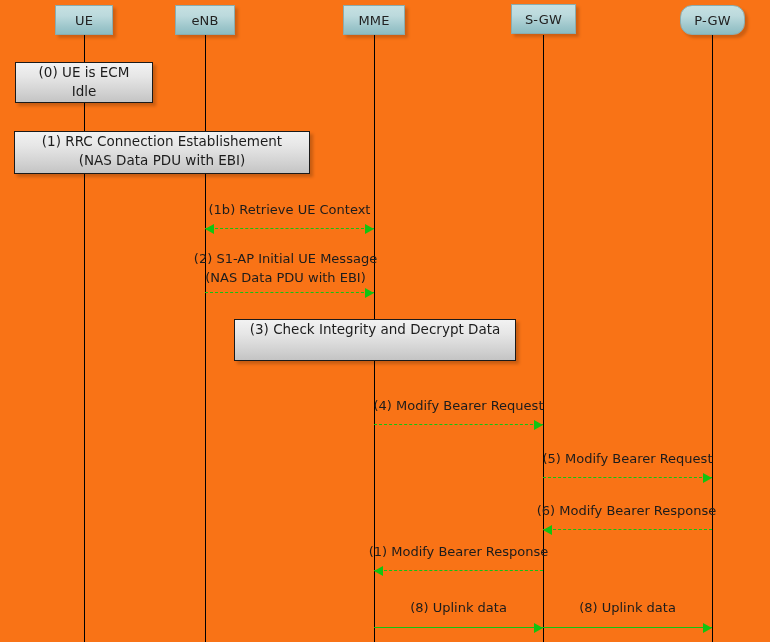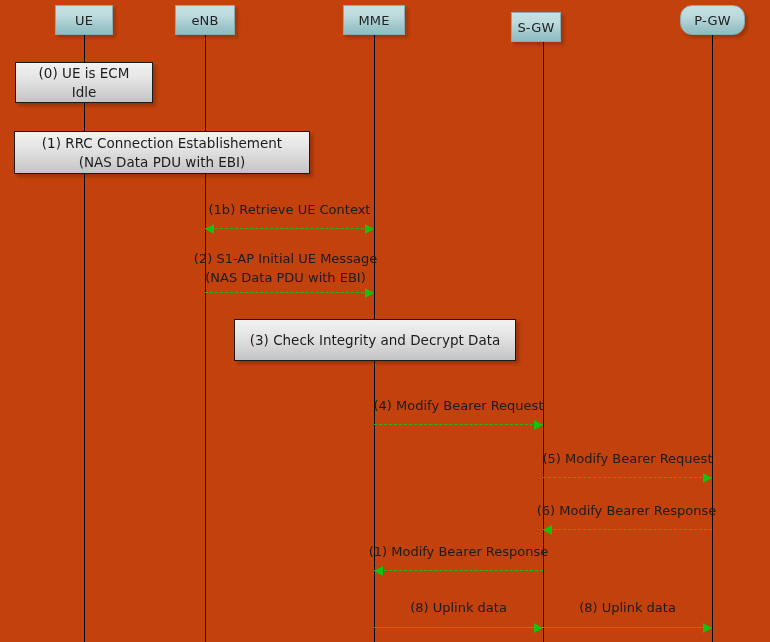--- a/index.html
+++ b/index.html
@@ -7,21 +7,21 @@
     padding: 0;
     background: #ffffff;
   }
   body {
     font-family: "DejaVu Sans", "Liberation Sans", sans-serif;
   }
   #diagram {
     position: relative;
     width: 770px;
     height: 642px;
-    background: #c2410c;
+    background: #f97316;
     overflow: hidden;
   }
   
   .lifeline {
     position: absolute;
     width: 1px;
     background: #000000;
   }
   
   .participant {
@@ -38,21 +38,20 @@
     letter-spacing: 0.2px;
   }
   
   .note {
     position: absolute;
     box-sizing: border-box;
     border: 1px solid #1a1a1a;
     background: linear-gradient(to bottom, #f2f2f2 0%, #e6e6e6 35%, #cfcfcf 80%, #c4c4c4 100%);
     box-shadow: 3px 3px 3px rgba(0,0,0,0.20);
     display: flex;
-    align-items: center;
     justify-content: center;
     text-align: center;
     color: #1c1c1c;
     font-size: 13.5px;
     line-height: 19px;
     padding: 0 8px;
     white-space: pre-line;
   }
   
   .msg-label {
@@ -96,21 +95,21 @@
   <div id="participants-layer">
       <div class="participant" style="left: 55px; top: 5px; width: 58px; height: 30px;">
         <span>UE</span>
       </div>
       <div class="participant" style="left: 175px; top: 5px; width: 60px; height: 30px;">
         <span>eNB</span>
       </div>
       <div class="participant" style="left: 343px; top: 5px; width: 62px; height: 30px;">
         <span>MME</span>
       </div>
-      <div class="participant" style="left: 511px; top: 12px; width: 50px; height: 30px;">
+      <div class="participant" style="left: 511px; top: 4px; width: 65px; height: 30px;">
         <span>S-GW</span>
       </div>
       <div class="participant" style="left: 680px; top: 5px; width: 65px; height: 30px; border-radius: 12px;">
         <span>P-GW</span>
       </div>
     </div>
   <div id="messages-layer">
       <div class="msg-label" style="left: 192px; top: 200px; width: 195px;">(1b) Retrieve UE Context</div>
       <div class="msg-line dashed" style="left: 205px; top: 228px; width: 169px;"></div>
       <div class="arrowhead right" style="left: 365px; top: 224px;"></div>

